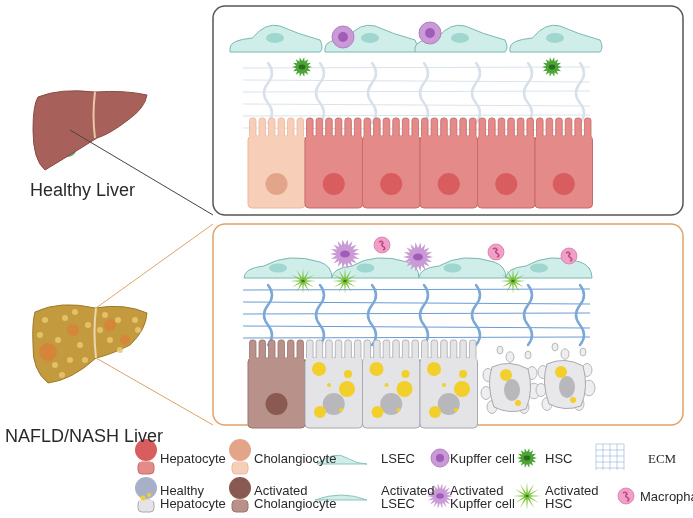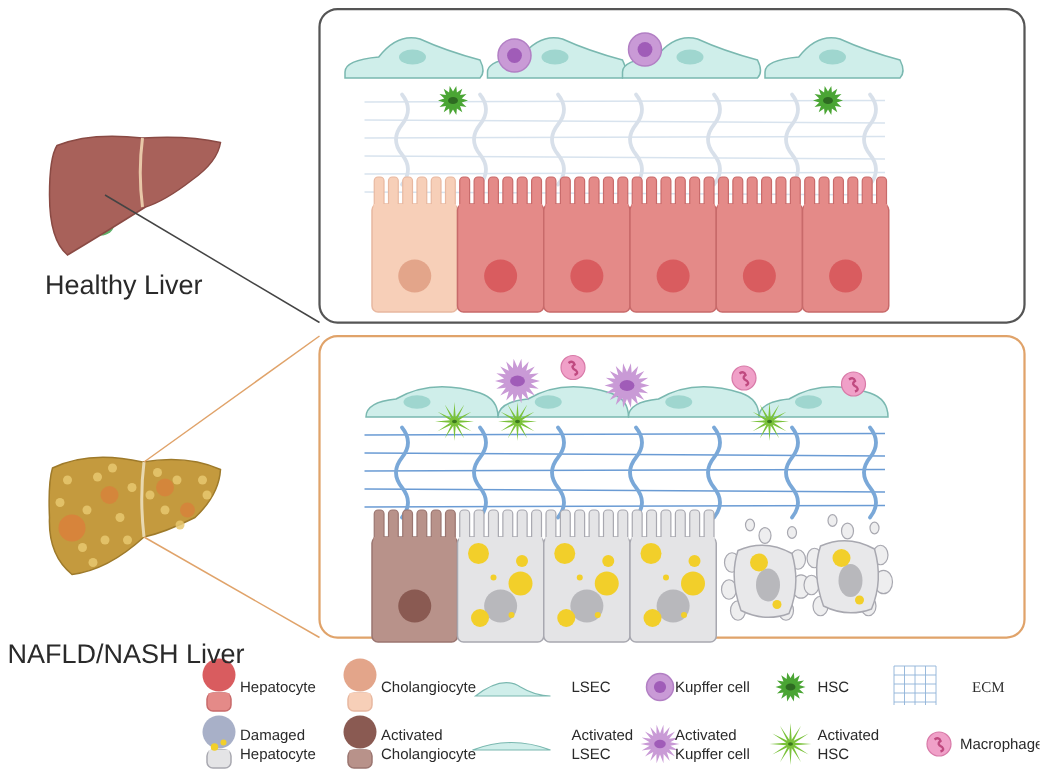--- a/index.html
+++ b/index.html
@@ -1,19 +1,19 @@
 <!DOCTYPE html>
 <html><head>
 <meta charset="utf-8">
 <style>
   html,body{margin:0;padding:0;background:#ffffff;}
   body{width:693px;height:518px;position:relative;overflow:hidden;font-family:"Liberation Sans",sans-serif;color:#222;}
   #stage{position:absolute;left:0;top:0;width:693px;height:518px;}
   .lbl{position:absolute;font-size:18px;color:#2a2a2a;white-space:nowrap;}
-  .leg-text{font-size:10px;color:#2a2a2a;line-height:13px;white-space:pre-line;position:absolute;}
+  .leg-text{font-size:13px;color:#2a2a2a;line-height:13px;white-space:pre-line;position:absolute;}
 </style>
 </head>
 <body>
 
 <div id="stage">
   <svg id="art" width="693" height="518" viewBox="0 0 693 518" xmlns="http://www.w3.org/2000/svg">
 
     <g>
       <ellipse cx="67" cy="150" rx="9" ry="7" fill="#5fb069"></ellipse>
       <path d="M38 97 Q60 88 95 92 Q125 90 147 95 Q145 108 128 120 Q110 134 97 138 Q70 155 45 170 Q33 160 33 130 Q33 105 38 97 Z" fill="#a8615a" stroke="#8a4a44" stroke-width="1"></path>
@@ -443,21 +443,21 @@
   <div class="lbl" style="left:30px;top:180px;">Healthy Liver</div>
   <div class="lbl" style="left:5px;top:391px;margin-top:35px;">NAFLD/NASH Liver</div>
 
   <div id="legend">
       <div class="leg-text" style="left: 160px; top: 452px;">Hepatocyte</div>
       <div class="leg-text" style="left: 254px; top: 452px;">Cholangiocyte</div>
       <div class="leg-text" style="left: 381px; top: 452px;">LSEC</div>
       <div class="leg-text" style="left: 450px; top: 452px;">Kupffer cell</div>
       <div class="leg-text" style="left: 545px; top: 452px;">HSC</div>
       <div class="leg-text" style="left: 648px; top: 452px; font-family: Liberation Serif, serif;">ECM</div>
-      <div class="leg-text" style="left: 160px; top: 484px;">Damaged
+      <div class="leg-text" style="left: 160px; top: 484px;">Healthy
 Hepatocyte</div>
       <div class="leg-text" style="left: 254px; top: 484px;">Activated
 Cholangiocyte</div>
       <div class="leg-text" style="left: 381px; top: 484px;">Activated
 LSEC</div>
       <div class="leg-text" style="left: 450px; top: 484px;">Activated
 Kupffer cell</div>
       <div class="leg-text" style="left: 545px; top: 484px;">Activated
 HSC</div>
       <div class="leg-text" style="left: 640px; top: 490px;">Macrophage</div>

